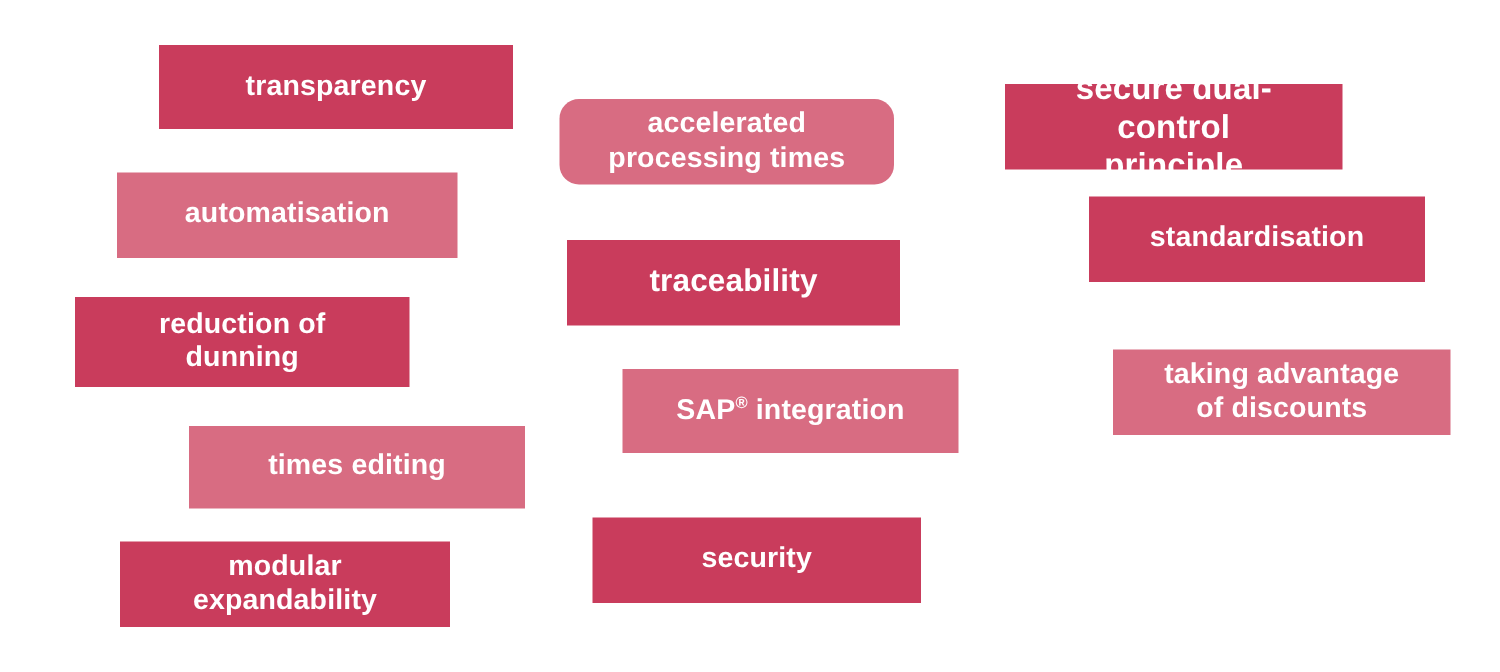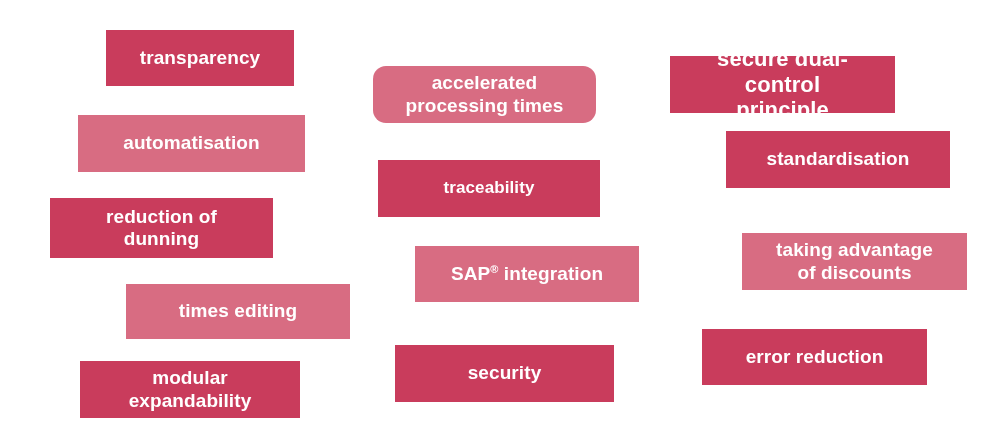--- a/index.html
+++ b/index.html
@@ -39,31 +39,30 @@
     font-size: 11px;
     vertical-align: super;
     line-height: 0;
     font-weight: bold;
   }
 </style>
 </head>
 <body>
 
 <div id="canvas" style="width: 1000px; height: 448px; background-color: rgb(255, 255, 255);">
-    <div class="tag dark" style="left: 106px; top: 30px; width: 188px; height: 56px; background-color: rgb(201, 60, 92); color: rgb(255, 255, 255); font-size: 19px;"><span>transparency</span></div>
+    <div class="tag dark" style="left: 106px; top: 30px; width: 236px; height: 56px; background-color: rgb(201, 60, 92); color: rgb(255, 255, 255); font-size: 19px;"><span>transparency</span></div>
     <div class="tag light" style="left: 78px; top: 115px; width: 227px; height: 57px; background-color: rgb(216, 108, 130); color: rgb(255, 255, 255); font-size: 19px; align-items: center;"><span>automatisation</span></div>
     <div class="tag dark" style="left: 50px; top: 198px; width: 223px; height: 60px; background-color: rgb(201, 60, 92); color: rgb(255, 255, 255); font-size: 19px;"><span>reduction of
 dunning</span></div>
     <div class="tag light" style="left: 126px; top: 284px; width: 224px; height: 55px; background-color: rgb(216, 108, 130); color: rgb(255, 255, 255); font-size: 19px;"><span>times editing</span></div>
     <div class="tag dark" style="left: 80px; top: 361px; width: 220px; height: 57px; background-color: rgb(201, 60, 92); color: rgb(255, 255, 255); font-size: 19px;"><span>modular
 expandability</span></div>
     <div class="tag light" style="left: 373px; top: 66px; width: 223px; height: 57px; background-color: rgb(216, 108, 130); color: rgb(255, 255, 255); font-size: 19px; border-radius: 13px;"><span>accelerated
 processing times</span></div>
-    <div class="tag dark" style="left: 378px; top: 160px; width: 222px; height: 57px; background-color: rgb(201, 60, 92); color: rgb(255, 255, 255); font-size: 17px;"><span>traceability</span></div>
+    <div class="tag dark" style="left: 378px; top: 160px; width: 222px; height: 57px; background-color: rgb(201, 60, 92); color: rgb(255, 255, 255); font-size: 21px;"><span>traceability</span></div>
     <div class="tag light" style="left: 415px; top: 246px; width: 224px; height: 56px; background-color: rgb(216, 108, 130); color: rgb(255, 255, 255); font-size: 19px;"><span>SAP<sup class="sup">®</sup> integration</span></div>
     <div class="tag dark" style="left: 395px; top: 345px; width: 219px; height: 57px; background-color: rgb(201, 60, 92); color: rgb(255, 255, 255); font-size: 19px;"><span>security</span></div>
     <div class="tag dark" style="left: 670px; top: 56px; width: 225px; height: 57px; background-color: rgb(201, 60, 92); color: rgb(255, 255, 255); font-size: 22px;"><span>secure dual-control
 principle</span></div>
     <div class="tag dark" style="left: 726px; top: 131px; width: 224px; height: 57px; background-color: rgb(201, 60, 92); color: rgb(255, 255, 255); font-size: 19px;"><span>standardisation</span></div>
     <div class="tag light" style="left: 742px; top: 233px; width: 225px; height: 57px; background-color: rgb(216, 108, 130); color: rgb(255, 255, 255); font-size: 19px;"><span>taking advantage
 of discounts</span></div>
-    <div class="tag dark" style="left: 702px; top: 329px; width: 225px; height: 56px; background-color: rgb(201, 60, 92); color: rgb(255, 255, 255); font-size: 19px;"><span>error reduction</span></div>
   </div>
 
 </body></html>

